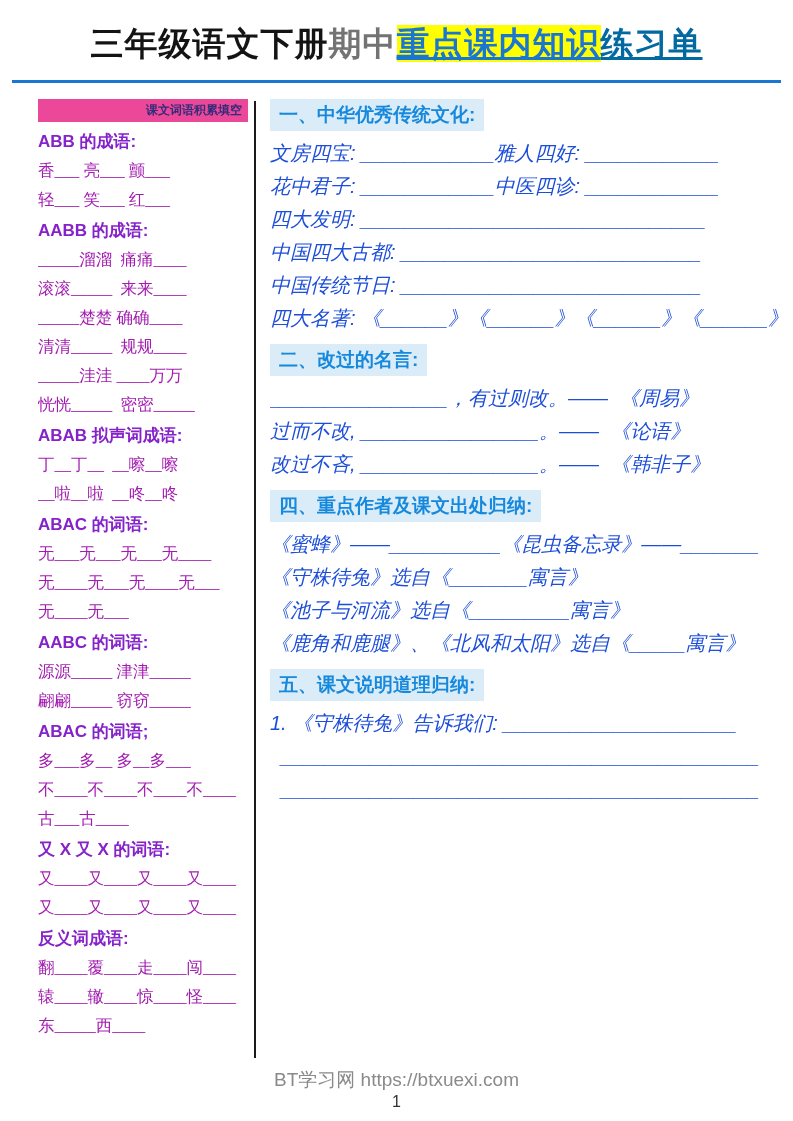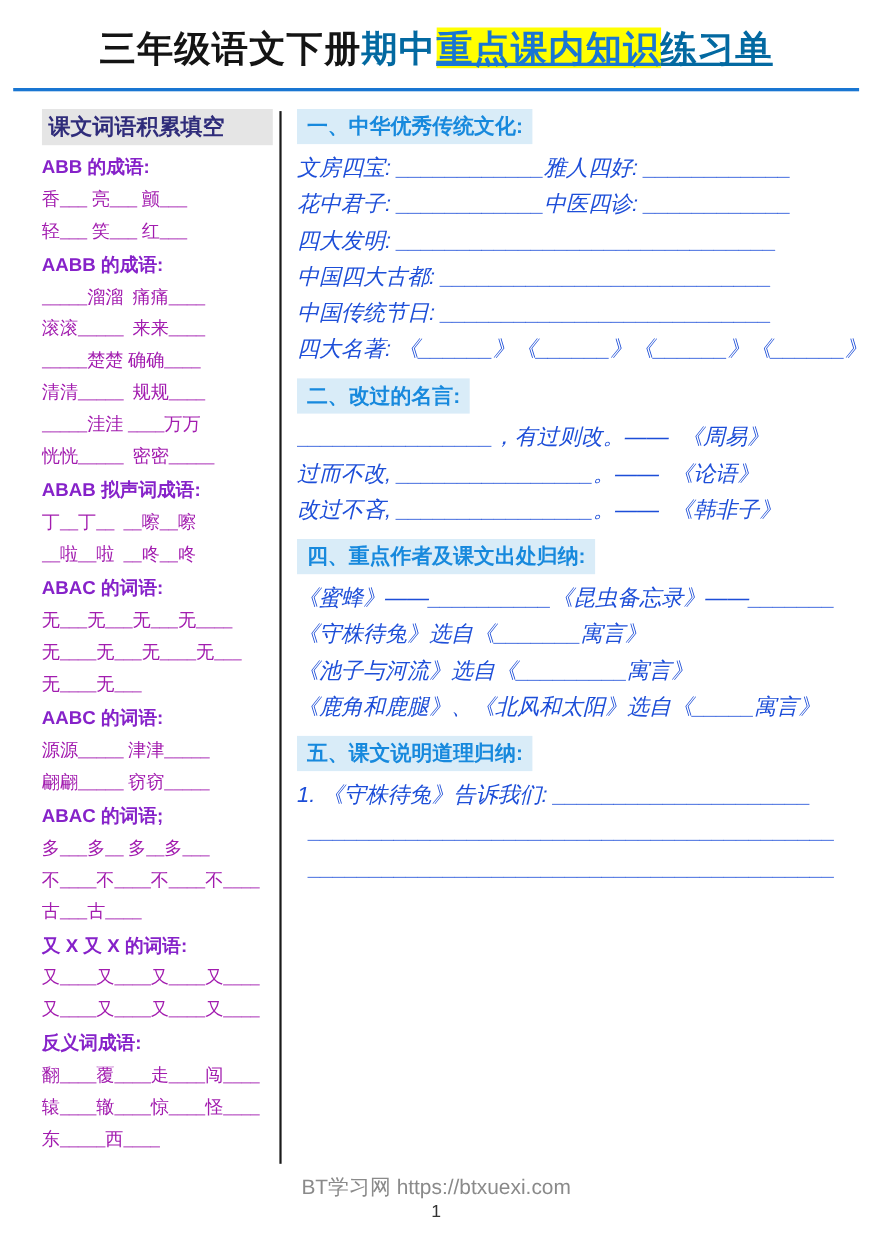--- a/index.html
+++ b/index.html
@@ -16,40 +16,41 @@
   
   .title {
     text-align:center;
     font-size:33px;
     font-weight:bold;
     letter-spacing:1px;
     white-space:nowrap;
     margin-top:6px;
   }
   .t-black { color:#141414; }
-  .t-red   { color:#0369a1;text-align:center; }
+  .t-red   { color:#737373;text-align:center; }
   .t-hl    { color:#1976d2; background:#ffff00; text-decoration:underline; }
   .t-blue  { color:#0369a1; text-decoration:underline; }
   .rule { height:3px; background:#1976d2; margin-top:13px; }
 
   
   .cols { display:flex; margin-top:16px; padding-left:26px; height:965px; overflow:hidden; }
   .left { width:214px; flex:none; padding-right:4px; overflow:hidden; }
   .vdiv { width:2px; background:#1a1a1a; flex:none; margin:2px 14px 6px 2px; }
   .right { flex:1; min-width:0; overflow:hidden; padding-right:10px; }
 
   
   .lheader {
     display:block;
-    background:#e5e5e5;
+    background:#ec4899;
     color:#2f2c7a;
     font-weight:bold;
-    font-size:20px;
+    font-size:12px;
     padding:3px 6px;
     margin-bottom:5px;
+    text-align:right;
   }
   .llabel {
     color:#8622c9;
     font-weight:bold;
     font-size:17px;
     line-height:29px;
     margin-top:2px;
     white-space:pre;
   }
   .lline {

